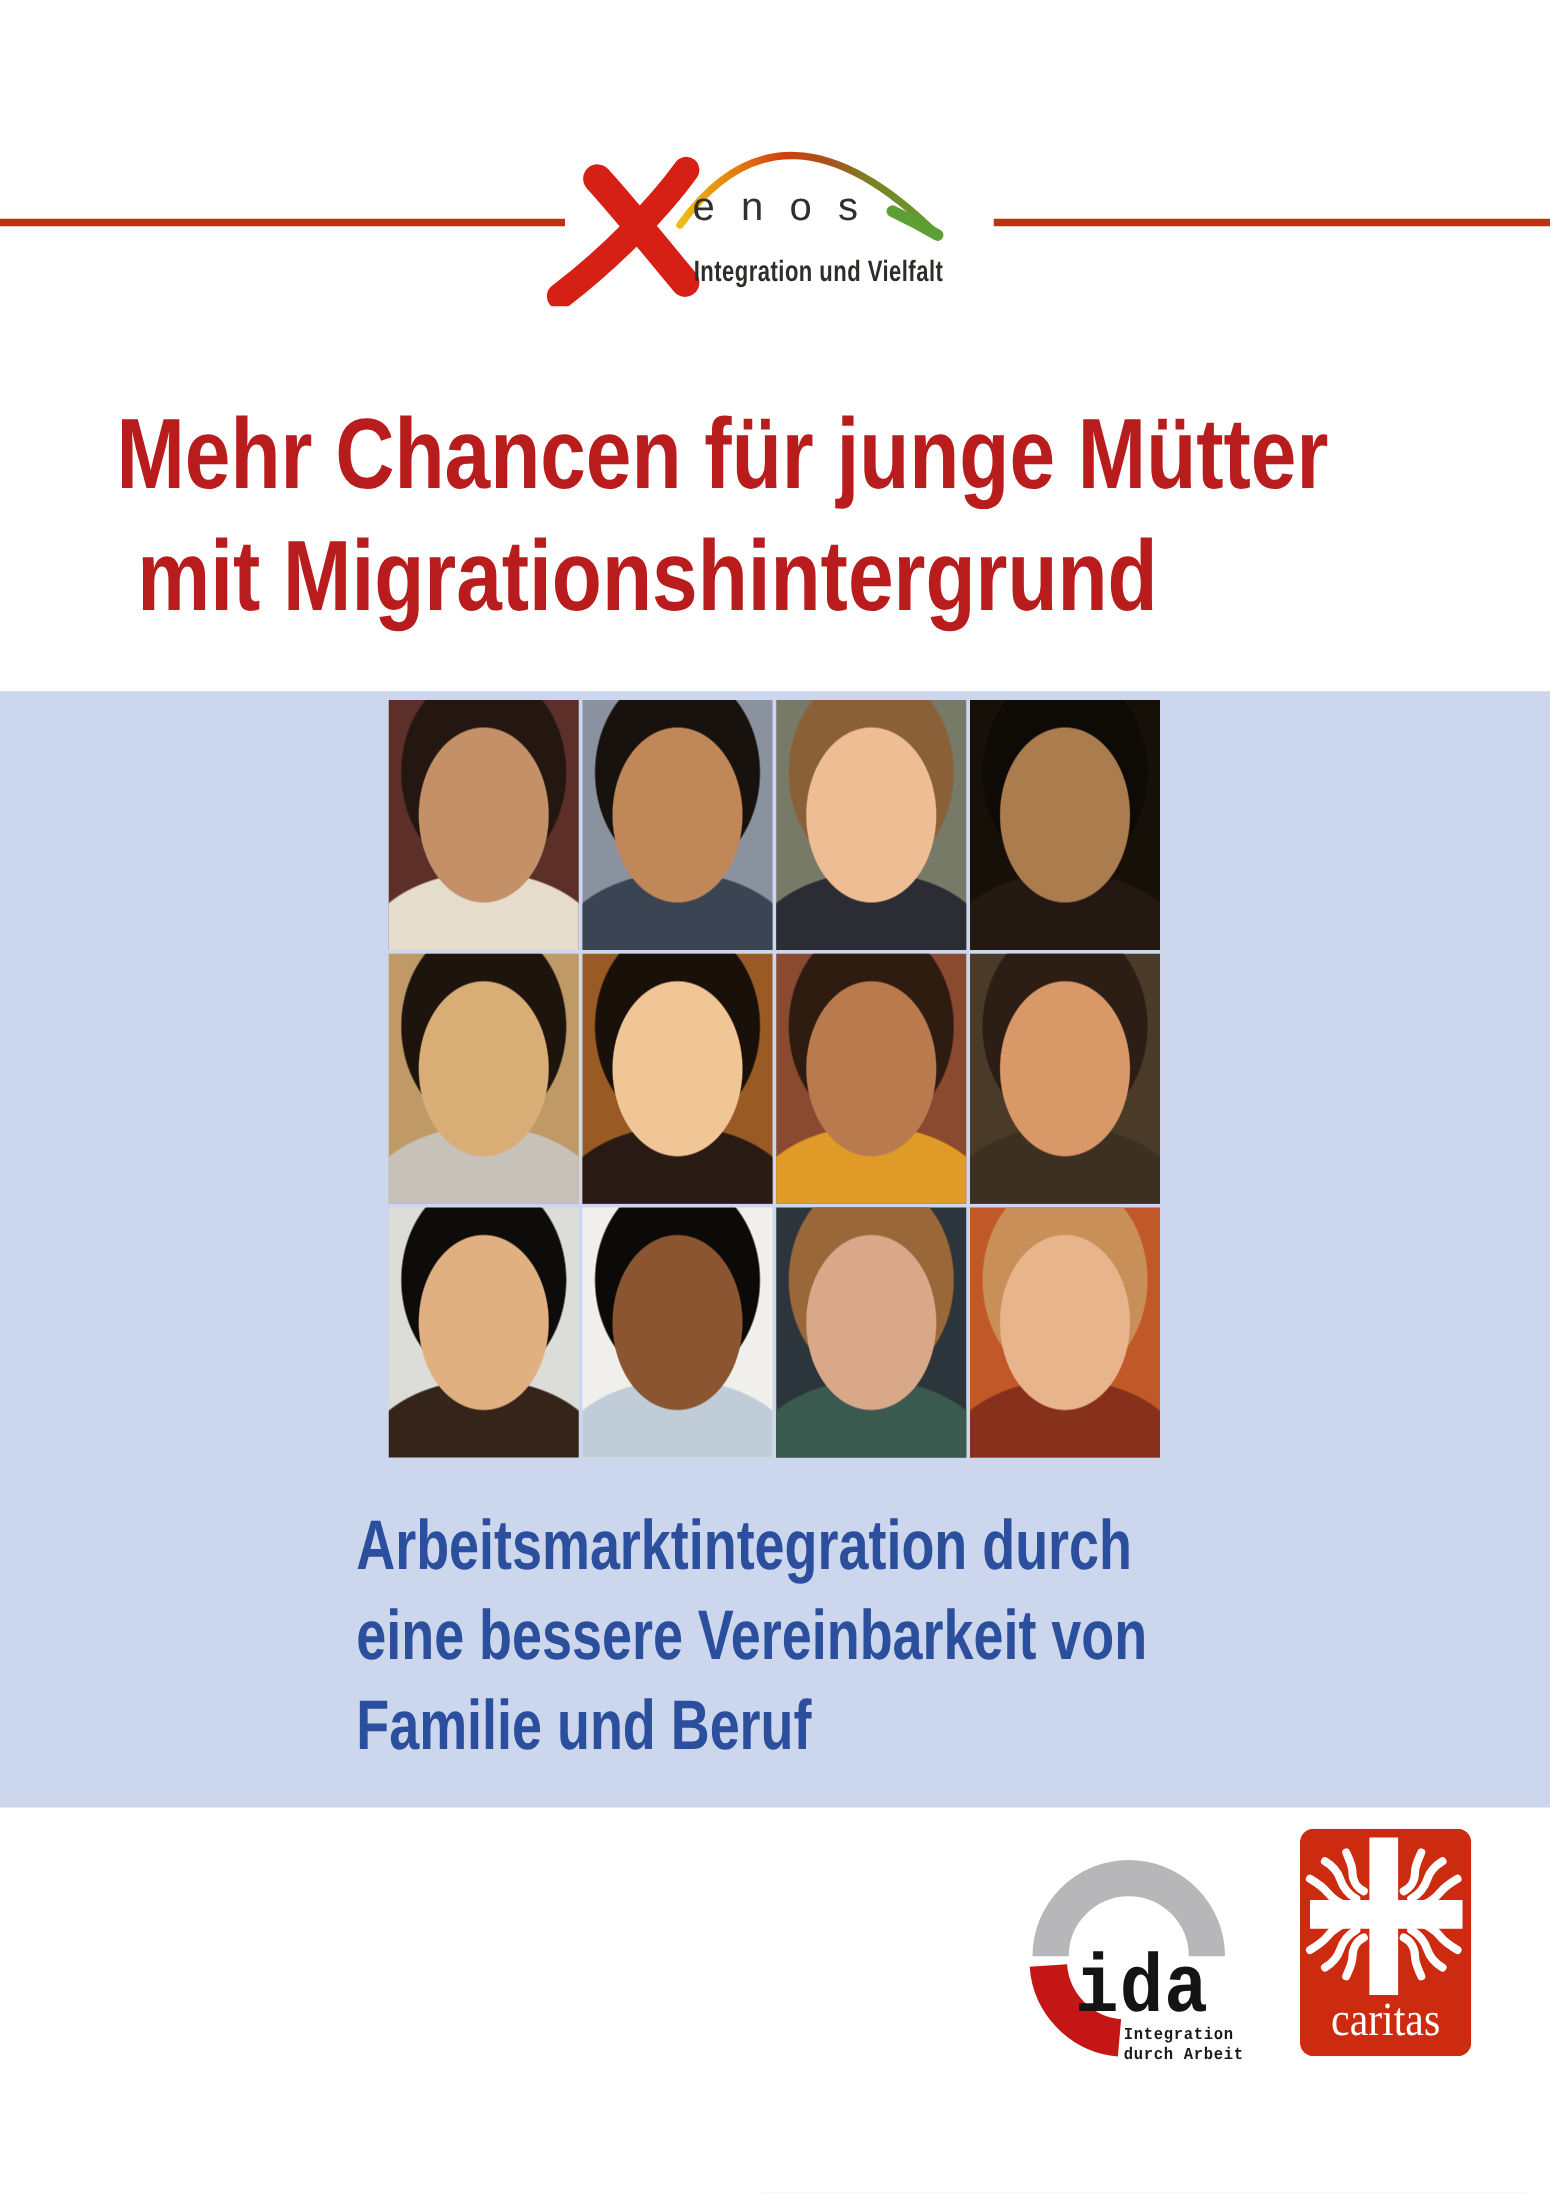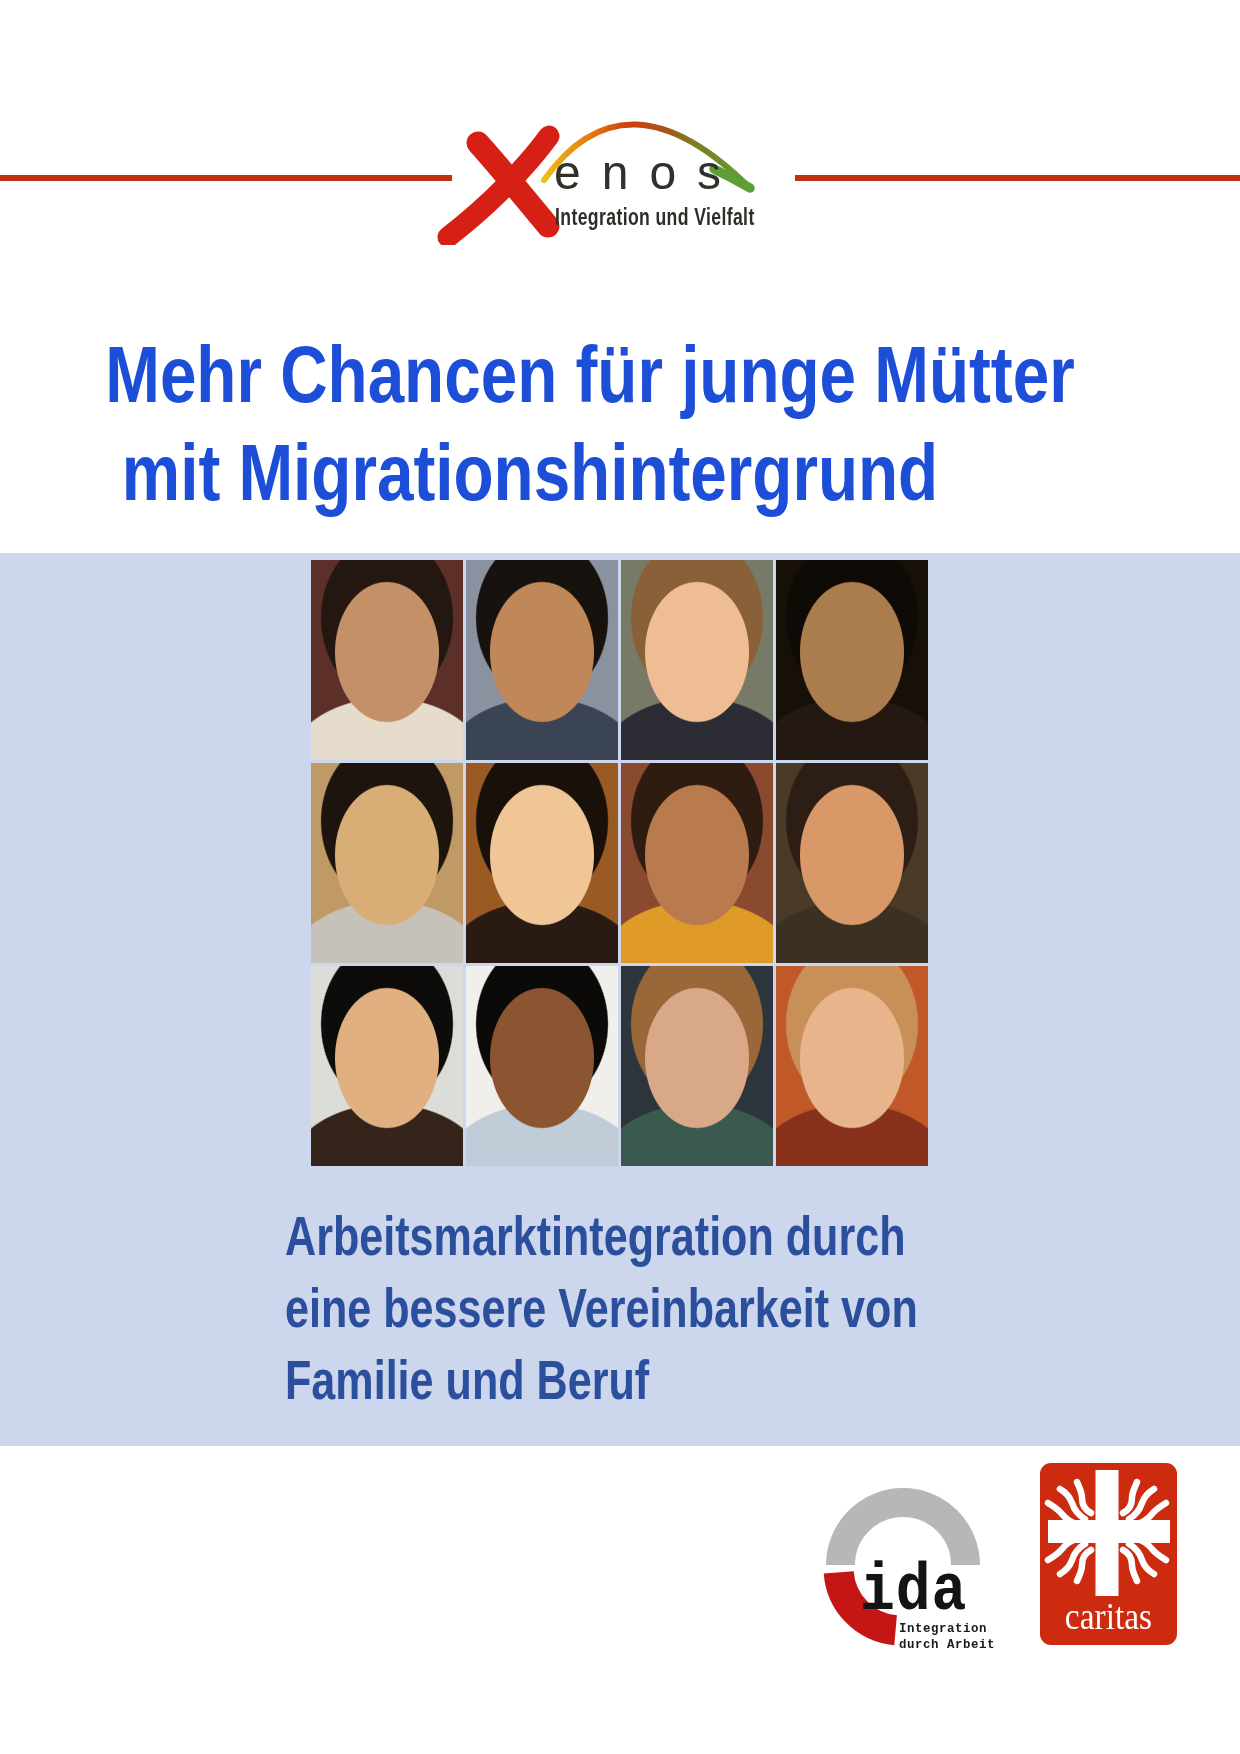--- a/index.html
+++ b/index.html
@@ -6,29 +6,29 @@
   .page{position:relative;width:1240px;height:1754px;background:#ffffff;overflow:hidden;
         font-family:"Liberation Sans",sans-serif;}
 
   
   .rule{position:absolute;top:175px;height:6px;background:#bf3110;}
   .rule-left{left:0;width:452px;}
   .rule-right{left:795px;width:445px;}
 
   
   .xenos-svg{position:absolute;left:430px;top:95px;width:340px;height:150px;}
-  .enos{position:absolute;left:554px;top:149px;font-size:48px;line-height:1;
+  .enos{position:absolute;left:554px;top:149px;font-size:32px;line-height:1;
         letter-spacing:21px;color:#32302b;white-space:nowrap;}
   .xenos-tagline{position:absolute;left:555px;top:204px;font-size:23.5px;font-weight:700;
         color:#2e2d28;white-space:nowrap;transform:scaleX(.75);transform-origin:0 50%;
         letter-spacing:.5px;}
 
   
-  .title{position:absolute;left:0;top:314px;width:1036px;margin:12px;text-align:center;
-         font-size:80px;line-height:98px;font-weight:700;color:#1d4ed8;}
+  .title{position:absolute;left:0;top:314px;width:1036px;margin:0;text-align:center;
+         font-size:80px;line-height:98px;font-weight:700;color:#b91c1c;}
   .title span{display:block;white-space:nowrap;transform:scaleX(.82);transform-origin:50% 50%;}
 
   
   .band{position:absolute;left:0;top:553px;width:1240px;height:893px;background:#ccd6ec;}
   .grid{position:absolute;left:311px;top:7px;display:grid;
         grid-template-columns:repeat(4,152px);grid-auto-rows:200px;gap:3px;}
   .photo{width:152px;height:200px;}
 
   
   .subtitle{position:absolute;left:285px;top:647px;font-size:56px;font-weight:700;

